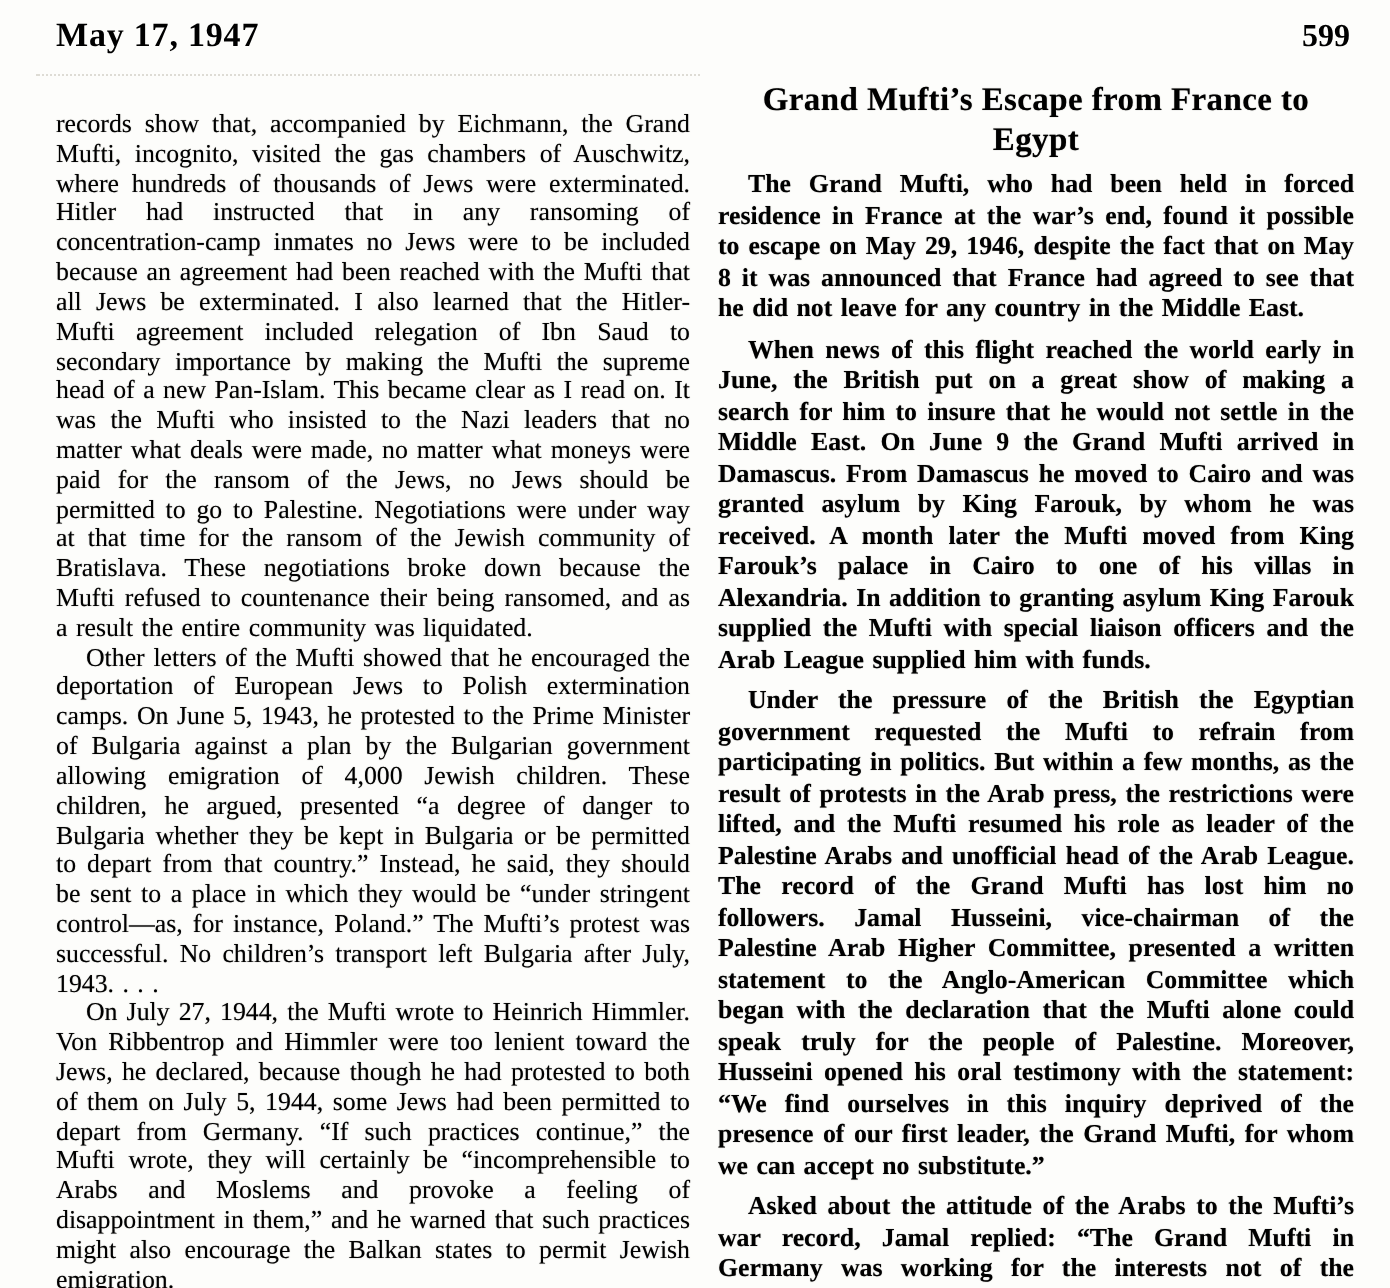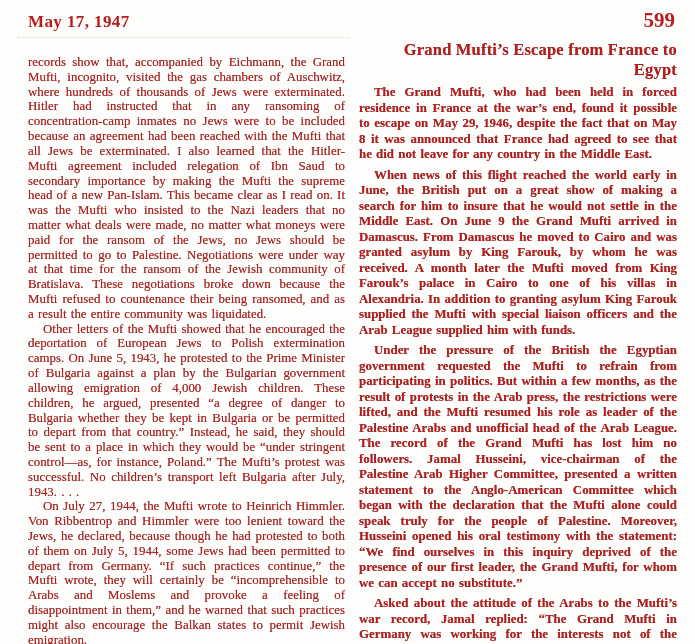--- a/index.html
+++ b/index.html
@@ -6,40 +6,40 @@
     margin: 0;
     padding: 0;
     background: #ffffff;
   }
   .page {
     position: relative;
     width: 695px;
     height: 644px;
     background: #fdfdfb;
     font-family: "Liberation Serif", "DejaVu Serif", serif;
-    color: #b91c1c;
+    color: #000000;
     overflow: hidden;
     box-sizing: border-box;
   }
   .running-header {
     position: absolute;
     top: 8px;
     left: 28px;
     right: 20px;
     display: flex;
     justify-content: space-between;
     align-items: baseline;
   }
   .date {
     font-size: 17px;
     font-weight: 700;
     letter-spacing: 0.4px;
   }
   .pagenum {
-    font-size: 21px;
+    font-size: 16px;
     font-weight: 700;
   }
   .header-rule {
     position: absolute;
     top: 37px;
     left: 18px;
     width: 332px;
     height: 0;
     border-top: 1px dotted #d7d4cc;
     opacity: 0.8;
@@ -78,21 +78,21 @@
   .col-right p {
     margin-bottom: 5px;
     font-weight: bold;
   }
   .article-heading {
     font-size: 16.5px;
     font-weight: 700;
     line-height: 20px;
     margin: 0 0 5px 0;
     letter-spacing: 0.2px;
-    text-align: right;
+    text-align: center;
   }
 </style>
 </head>
 <body>
 
 <div class="page">
 
   <div class="running-header">
     <span class="date">May 17, 1947</span>
     <span class="pagenum">599</span>

